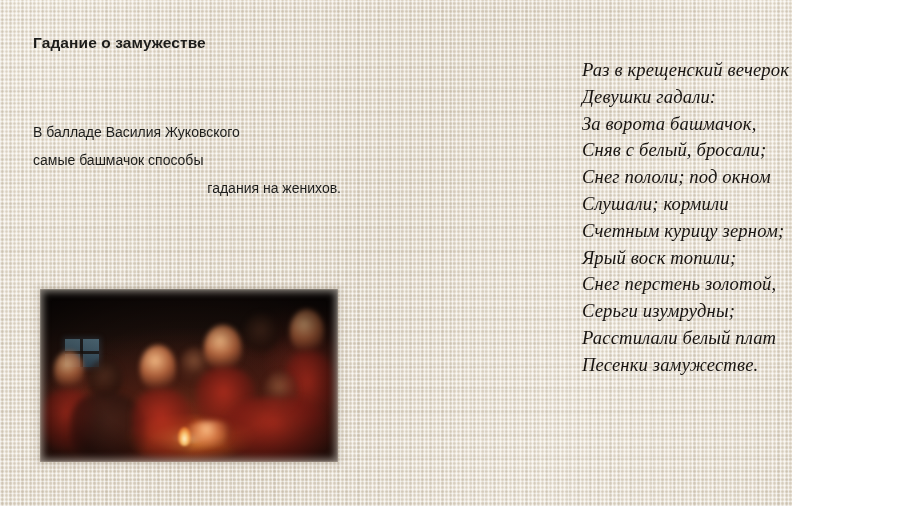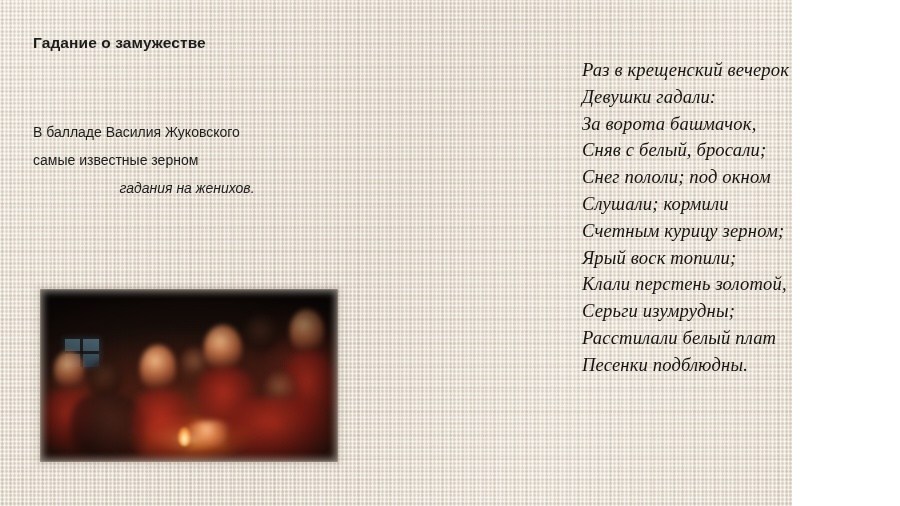--- a/index.html
+++ b/index.html
@@ -86,22 +86,21 @@
     top: 111px;
     width: 308px;
     font-size: 14px;
     line-height: 28px;
     color: #1d1d1b;
     text-align: justify;
     text-justify: inter-word;
     margin-top: 7px;
   }
   .body-text .last-line {
-    text-align: center;
-    font-style: italic;
+    text-align: right;
   }
 
   
   .picture {
     position: absolute;
     left: 40px;
     top: 289px;
     width: 298px;
     height: 173px;
     overflow: hidden;
@@ -250,21 +249,21 @@
 </style>
 </head>
 <body>
 
 <div class="slide">
 
   <div class="title">Гадание о замужестве</div>
 
   <div class="body-text">
     <div>В балладе Василия Жуковского</div>
-    <div>самые известные зерном</div>
+    <div>самые башмачок способы</div>
     <div class="last-line">гадания на женихов.</div>
   </div>
 
   <div class="picture">
     <div class="pic-canvas"></div>
 
     <div class="pic-window"></div>
 
     <div class="fig head-lit" style="left:14px;  top:62px;  width:30px; height:38px;"></div>
     <div class="cloth red" style="left:2px;   top:100px; width:54px; height:62px;"></div>
@@ -297,19 +296,19 @@
 
   <div class="poem">
     <div class="line">Раз в крещенский вечерок</div>
     <div class="line">Девушки гадали:</div>
     <div class="line">За ворота башмачок,</div>
     <div class="line">Сняв с белый, бросали;</div>
     <div class="line">Снег пололи; под окном</div>
     <div class="line">Слушали; кормили</div>
     <div class="line">Счетным курицу зерном;</div>
     <div class="line">Ярый воск топили;</div>
-    <div class="line">Клали перстень золотой,</div>
+    <div class="line">Снег перстень золотой,</div>
     <div class="line">Серьги изумрудны;</div>
     <div class="line">Расстилали белый плат</div>
-    <div class="line">Песенки подблюдны.</div>
+    <div class="line">Песенки замужестве.</div>
   </div>
 
 </div>
 
 </body></html>

